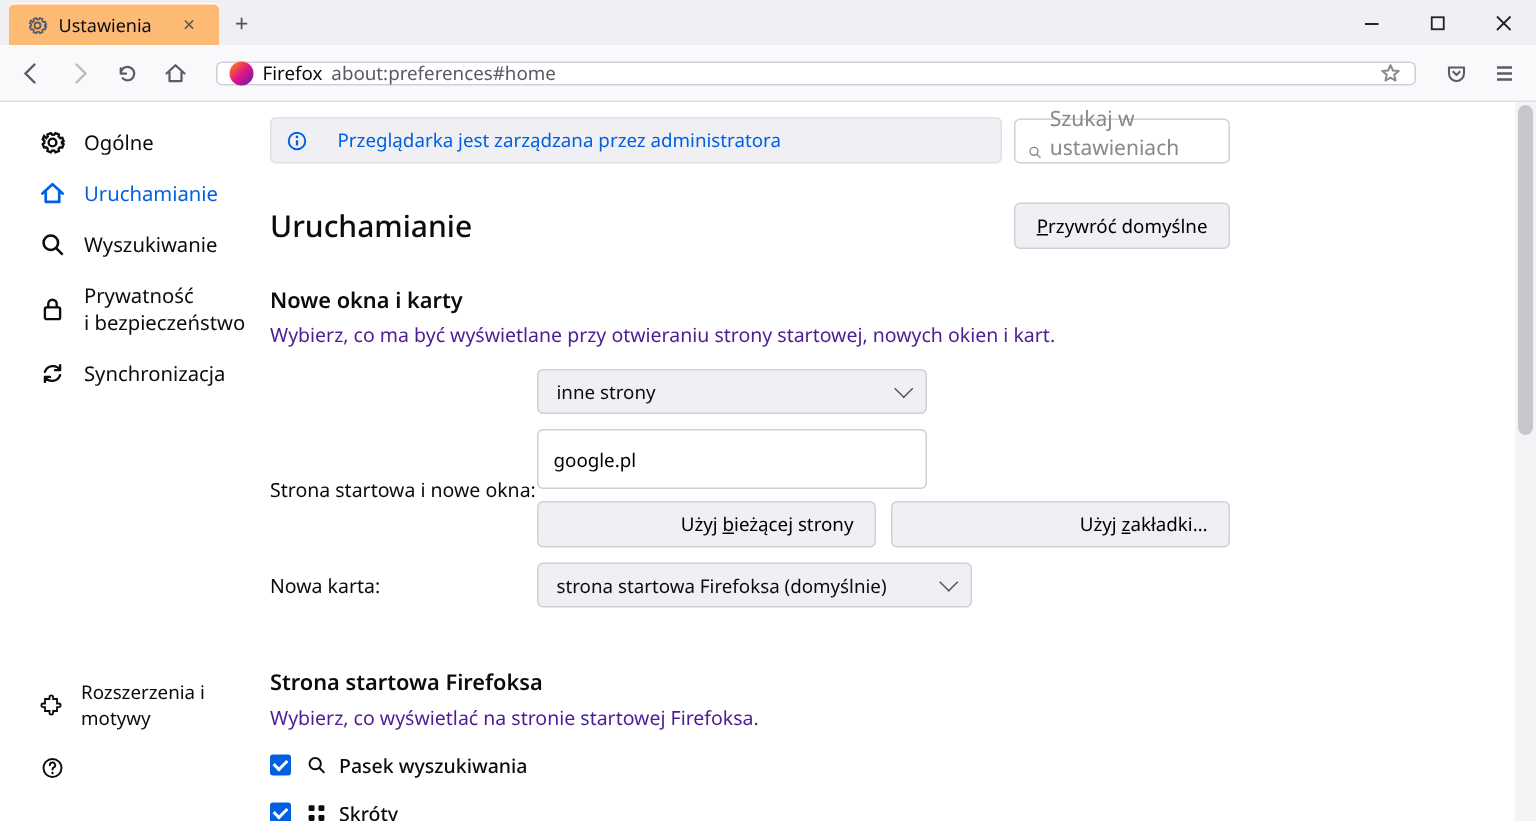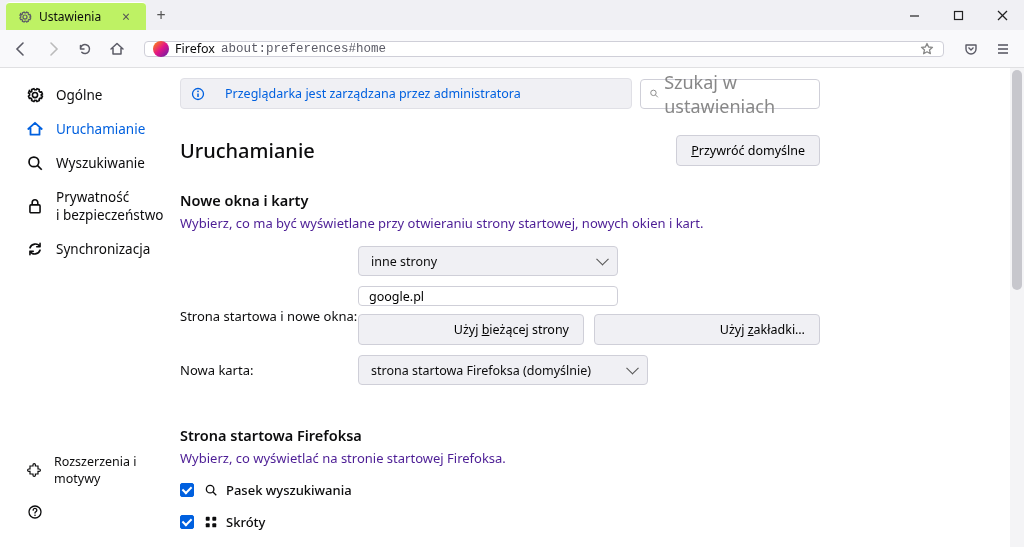--- a/index.html
+++ b/index.html
@@ -2,68 +2,68 @@
 <html><head>
 <meta charset="utf-8">
 <style>
   * { box-sizing: border-box; margin: 0; padding: 0; }
   body { font-family: "Segoe UI", system-ui, sans-serif; font-size: 13px; color: #0c0c0d; background: #fff; overflow: hidden; }
   
   .window { width: 1024px; height: 547px; display: flex; flex-direction: column; }
   
   
   .titlebar { height: 30px; background: #f0f0f4; display: flex; align-items: stretch; }
-  .tab { display: flex; align-items: center; gap: 7px; padding: 0 12px; background: #bef264; border-top: 1px solid #fff; border-radius: 4px 4px 0 0; margin: 2px 0 0 6px; min-width: 140px; max-width: 150px; }
+  .tab { display: flex; align-items: center; gap: 7px; padding: 0 12px; background: #fdba74; border-top: 1px solid #fff; border-radius: 4px 4px 0 0; margin: 2px 0 0 6px; min-width: 140px; max-width: 150px; }
   .tab .gear { width: 14px; height: 14px; }
   .tab-title { font-size: 12px; flex: 1; white-space: nowrap; overflow: hidden; }
   .tab-close { width: 16px; height: 16px; display: flex; align-items: center; justify-content: center; font-size: 14px; color: #555; margin-left: 6px; }
   .tab-new { display: flex; align-items: center; justify-content: center; width: 30px; font-size: 16px; color: #555; }
   .win-controls { margin-left: auto; display: flex; }
   .win-btn { width: 44px; display: flex; align-items: center; justify-content: center; font-size: 12px; color: #444; }
   
   
   .toolbar { height: 38px; background: #f9f9fb; display: flex; align-items: center; padding: 0 6px; gap: 2px; border-bottom: 1px solid #e0e0e2; }
   .tbtn { width: 30px; height: 30px; display: flex; align-items: center; justify-content: center; border-radius: 4px; color: #5b5b66; }
   .tbtn.disabled { color: #bbb; }
   .urlbar { flex: 1; height: 16px; background: #fff; border: 1px solid #cfcfd8; border-radius: 4px; margin: 0 10px; display: flex; align-items: center; padding: 0 8px; gap: 6px; font-size: 12.5px; }
   .urlbar .ff { width: 16px; height: 16px; background: linear-gradient(135deg,#ff9500,#e31587,#5a1ea8); border-radius: 50%; }
   .urlbar .host { color: #0c0c0d; font-weight: 400; }
-  .urlbar .path { color: #5b5b66; font-family: Liberation Mono, monospace; }
+  .urlbar .path { color: #5b5b66; }
   .urlbar .spacer { flex: 1; }
   .star { color: #888; }
   
   
   .content { flex: 1; display: flex; position: relative; overflow: hidden; }
   .sidebar { width: 180px; padding: 10px 0; display: flex; flex-direction: column; }
   .side-item { display: flex; align-items: center; gap: 12px; padding: 8px 12px 8px 26px; font-size: 13.5px; color: #0c0c0d; cursor: pointer; }
   .side-item .icon { width: 18px; height: 18px; display: flex; align-items: center; justify-content: center; }
   .side-item.active { color: #0060df; }
   .side-bottom { margin-top: auto; margin-bottom: 8px; }
   
   .main { flex: 1; overflow-y: auto; padding: 10px 30px 30px 0; }
   .main-inner { width: 640px; }
   
   .infobar { display: flex; align-items: center; gap: 8px; }
   .info-msg { flex: 1; background: #f0f0f4; border: 1px solid #e0e0e6; border-radius: 4px; padding: 6px 10px; display: flex; align-items: center; gap: 20px; color: #0060df; font-size: 12.5px; }
-  .search-box { width: 180px; height: 30px; border: 1px solid #cfcfd8; border-radius: 4px; display: flex; align-items: center; padding: 0 8px; gap: 5px; color: #888; font-size: 18px; }
+  .search-box { width: 144px; height: 30px; border: 1px solid #cfcfd8; border-radius: 4px; display: flex; align-items: flex-end; padding: 0 8px; gap: 5px; color: #888; font-size: 14px; }
   
   h1 { font-size: 20px; font-weight: 500; margin: 26px 0 0; display: flex; justify-content: space-between; align-items: center; }
   h2 { font-size: 14.5px; font-weight: 600; margin: 24px 0 4px; }
   .desc { color: #4c1d95; font-size: 13px; margin-bottom: 14px; }
   
   .btn { background: #f0f0f4; border: 1px solid #cfcfd8; border-radius: 4px; padding: 6px 14px; font-size: 12.5px; cursor: pointer; font-family: inherit; }
   
   .row { display: flex; align-items: center; margin: 10px 0; }
   .row-label { width: 178px; font-size: 13px; }
   .row-controls { flex: 1; display: flex; flex-direction: column; gap: 8px; }
   
   .select { position: relative; background: #f0f0f4; border: 1px solid #cfcfd8; border-radius: 4px; height: 30px; display: flex; align-items: center; padding: 0 28px 0 12px; font-size: 12.5px; min-width: 260px; }
   .select::after { content: ""; position: absolute; right: 10px; top: 50%; width: 8px; height: 8px; border-right: 1.5px solid #555; border-bottom: 1.5px solid #555; transform: translateY(-70%) rotate(45deg); }
   
-  .textfield { border: 1px solid #cfcfd8; border-radius: 4px; height: 20px; padding: 0 10px; font-size: 12.5px; width: 260px; font-family: inherit; }
+  .textfield { border: 1px solid #cfcfd8; border-radius: 4px; height: 40px; padding: 0 10px; font-size: 12.5px; width: 260px; font-family: inherit; }
   
   .btn-pair { display: flex; gap: 10px; }
   .btn-pair .btn { flex: 1; text-align: right; width: 125px; }
   
   .check-row { display: flex; align-items: center; gap: 10px; margin: 14px 0 6px; }
   .check { width: 14px; height: 14px; border: 1.5px solid #8f8f9d; border-radius: 2px; display: flex; align-items: center; justify-content: center; background: #fff; }
   .check.checked { background: #0060df; border-color: #0060df; }
   .check.checked::after { content: ""; width: 4px; height: 7px; border-right: 2px solid #fff; border-bottom: 2px solid #fff; transform: rotate(45deg) translate(-1px,-1px); }
   .check-label { font-size: 13px; font-weight: 500; display: flex; align-items: center; gap: 8px; }
   

